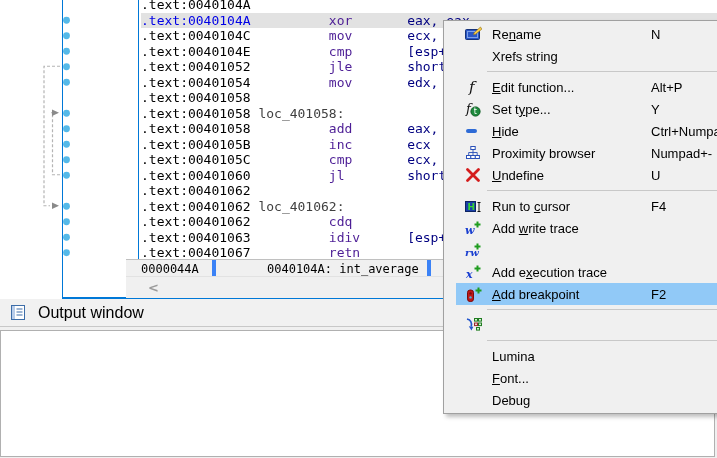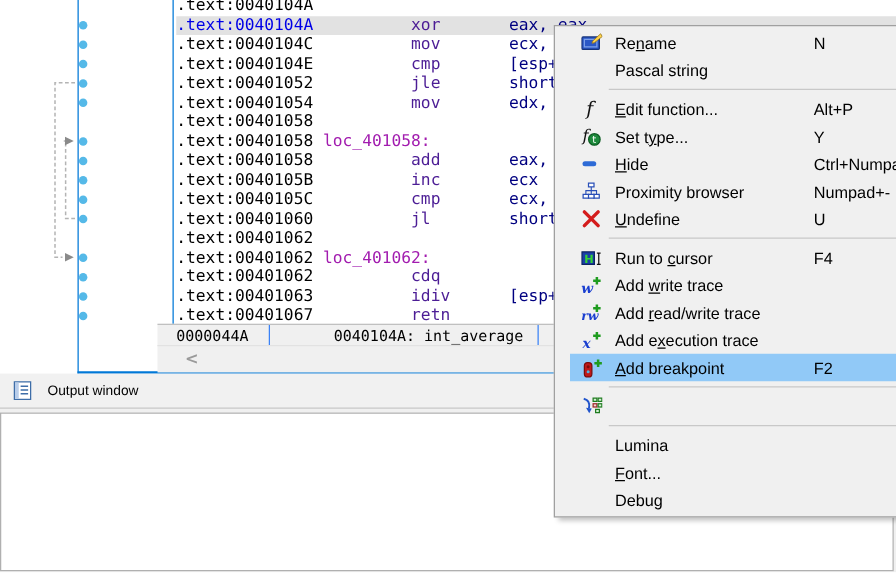--- a/index.html
+++ b/index.html
@@ -11,42 +11,42 @@
   #ida-frame{position:absolute;left:62px;top:0;width:655px;height:297px;
              border-left:1px solid #0078d7;border-bottom:2px solid #0078d7;background:#fff;}
   #listing{position:absolute;left:75px;top:-3px;right:0;height:267px;
            border-left:1px solid #0078d7;padding-left:2px;overflow:hidden;
            font-family:"DejaVu Sans Mono","Liberation Mono",monospace;font-size:13px;line-height:15.5px;
            white-space:pre;color:#000;}
   .lrow{height:15.5px;}
   .lrow.sel{background:#e2e2e2;}
   .laddr{color:#000;}
   .lrow.sel .laddr{color:#0000e6;}
-  .llabel{color:#a21caf;margin-top:41px;}
+  .llabel{color:#404040;margin-top:41px;}
   .lmnem{color:#4c1d95;}
   .lcode{color:#000080;}
   .lvar{color:#008000;}
   
   #statusbar{position:absolute;left:63px;top:259px;right:0;height:17px;background:#f0f0f0;
              border-top:1px solid #c0c0c0;display:flex;align-items:center;
              font-family:"DejaVu Sans Mono","Liberation Mono",monospace;font-size:12px;color:#000;}
-  .scell{height:100%;display:flex;align-items:center;border-right:1px solid #3b82f6;box-sizing:border-box;}
+  .scell{height:100%;display:flex;align-items:center;border-right:4px solid #3b82f6;box-sizing:border-box;}
   .scell.c0{width:90px;padding-left:15px;}
   .scell.c1{width:168px;padding-left:4px;margin-left:47px;}
   .scell.c2{width:24px;}
   #hscroll{position:absolute;left:63px;top:276px;right:0;height:21px;background:#f0f0f0;
            border-top:1px solid #e2e2e2;display:flex;align-items:center;}
   .chev{color:#9a9a9a;font-size:13px;font-weight:bold;margin-left:22px;
         font-family:"DejaVu Sans",sans-serif;}
   
   #output-panel{position:absolute;left:0;top:299px;width:717px;height:159px;background:#f0f0f0;}
   #out-title{position:absolute;left:0;top:0;width:717px;height:27px;background:#f1f1f1;
              border-bottom:1px solid #c8c8c8;display:flex;align-items:center;}
   #out-title .oicon{margin-left:10px;width:16px;height:17px;}
-  #out-title .otext{margin-left:12px;font-size:11px;color:#000;}
+  #out-title .otext{margin-left:12px;font-size:16px;color:#000;}
   #out-body{position:absolute;left:0;top:31px;width:715px;height:127px;background:#fff;
             border:1px solid #b0b0b0;box-sizing:border-box;}
   
   #context-menu{position:absolute;left:443px;top:20px;width:329px;background:#f0f0f0;
                 border:1px solid #a0a0a0;box-shadow:3px 3px 4px rgba(0,0,0,.25);
                 padding:2px 12px;z-index:10;box-sizing:border-box;}
   .mi{height:22px;display:flex;align-items:center;position:relative;padding-left:5px;cursor:default;}
   .mi.hl{background:#91c9f7;}
   .mi .ic{flex:0 0 24px;height:18px;display:flex;align-items:center;justify-content:center;}
   .mi .lbl{margin-left:7px;font-size:13px;color:#000;white-space:nowrap;}
@@ -121,21 +121,21 @@
             <rect x="0.5" y="3.5" width="14" height="10" rx="1" fill="#2a57c6" stroke="#16337a"></rect>
             <rect x="2.5" y="5.5" width="10" height="6" fill="none" stroke="#7da0e8"></rect>
             <path d="M15.5 1 L16.8 3.2 L10.5 8.2 L8.6 8.6 L9.2 6.8 Z" fill="#ffd24a" stroke="#9a7a20" stroke-width="0.7"></path>
           </svg>
         </span>
         <span class="lbl">Re<u>n</u>ame</span>
         <span class="sc">N</span>
       </div>
       <div class="mi">
         <span class="ic"></span>
-        <span class="lbl">Pascal string</span>
+        <span class="lbl">Xrefs string</span>
       </div>
       <div class="msep"></div>
       <div class="mi">
         <span class="ic">
           <svg width="16" height="16" viewBox="0 0 16 16">
             <text x="4" y="13" font-family="DejaVu Serif" font-style="italic" font-size="15" fill="#111">f</text>
           </svg>
         </span>
         <span class="lbl"><u>E</u>dit function...</span>
         <span class="sc">Alt+P</span>
@@ -203,21 +203,20 @@
         </span>
         <span class="lbl">Add <u>w</u>rite trace</span>
       </div>
       <div class="mi">
         <span class="ic">
           <svg width="17" height="17" viewBox="0 0 17 17">
             <text x="0" y="14" font-family="DejaVu Serif" font-style="italic" font-weight="bold" font-size="10" fill="#1a3fd0">rw</text>
             <path d="M9.5 4.5 h6 M12.5 1.5 v6" stroke="#1f9c1f" stroke-width="2"></path>
           </svg>
         </span>
-        <span class="lbl">Add <u>r</u>ead/write trace</span>
       </div>
       <div class="mi">
         <span class="ic">
           <svg width="17" height="17" viewBox="0 0 17 17">
             <text x="1" y="14" font-family="DejaVu Serif" font-style="italic" font-weight="bold" font-size="11" fill="#1a3fd0">x</text>
             <path d="M9.5 4.5 h6 M12.5 1.5 v6" stroke="#1f9c1f" stroke-width="2"></path>
           </svg>
         </span>
         <span class="lbl">Add e<u>x</u>ecution trace</span>
       </div>

